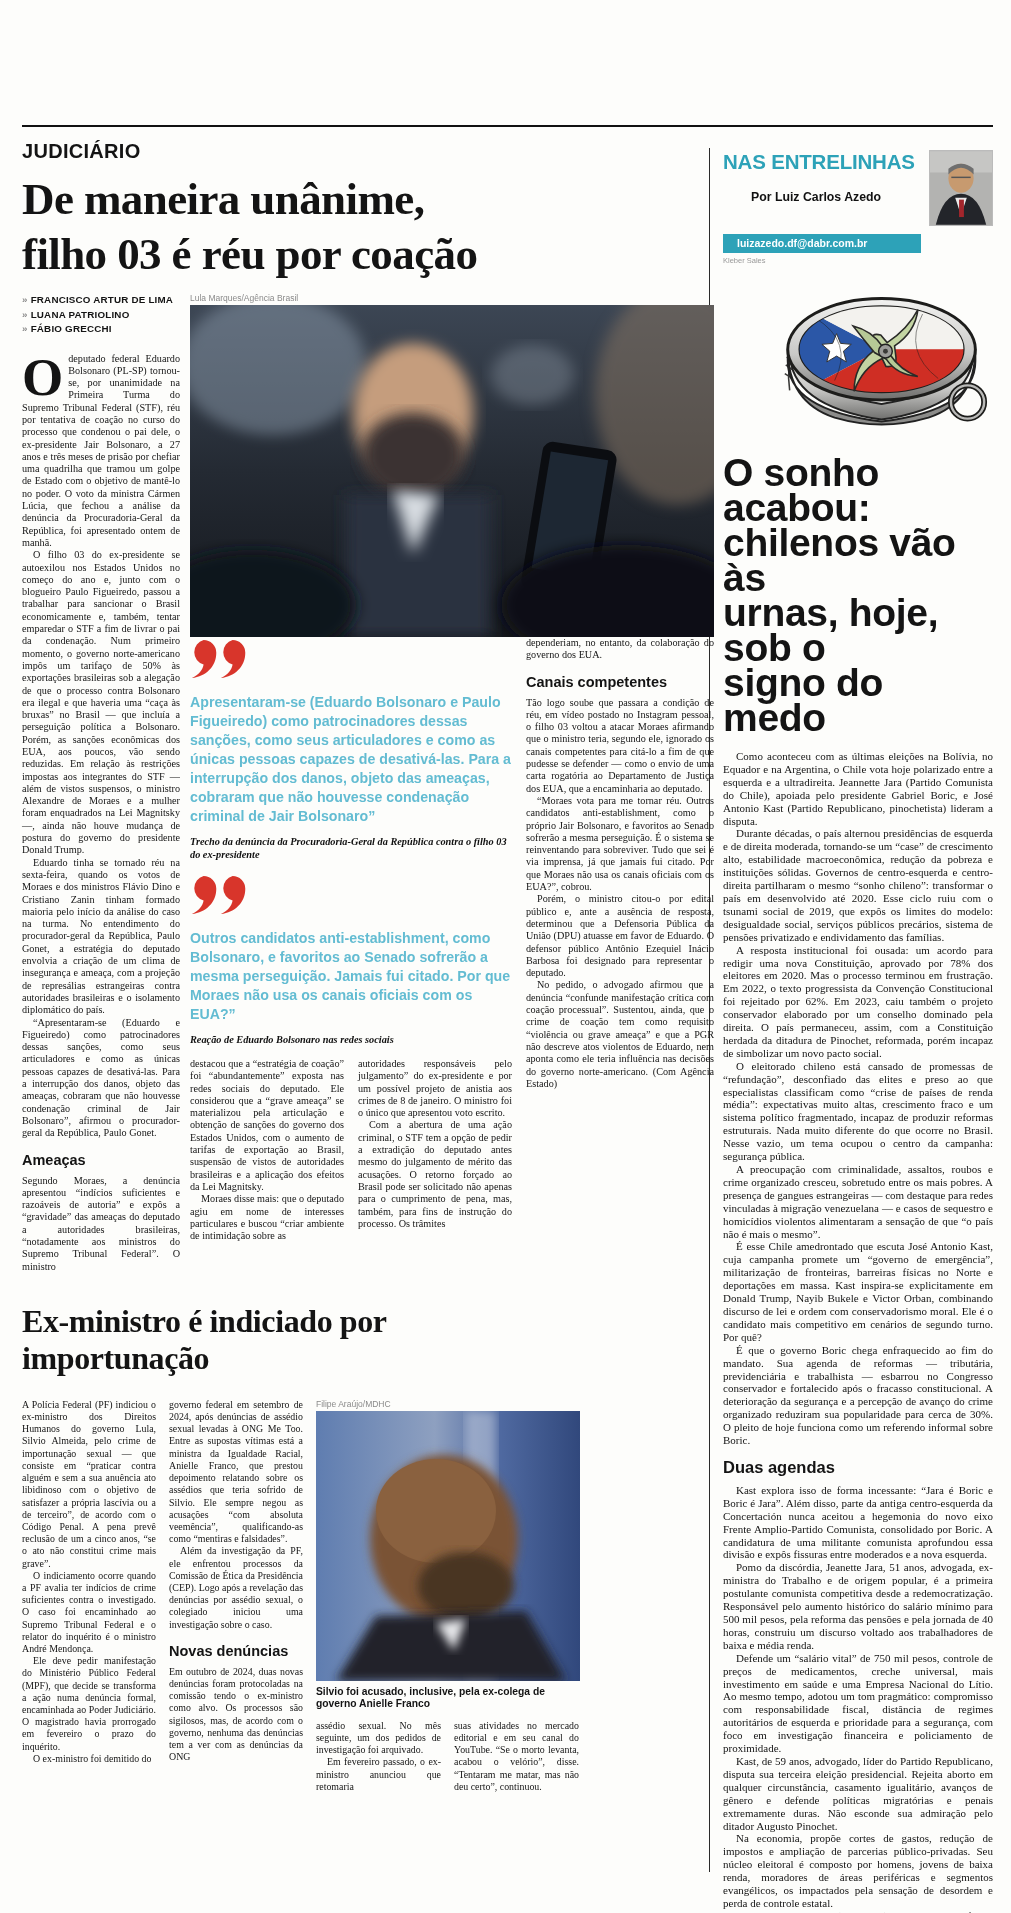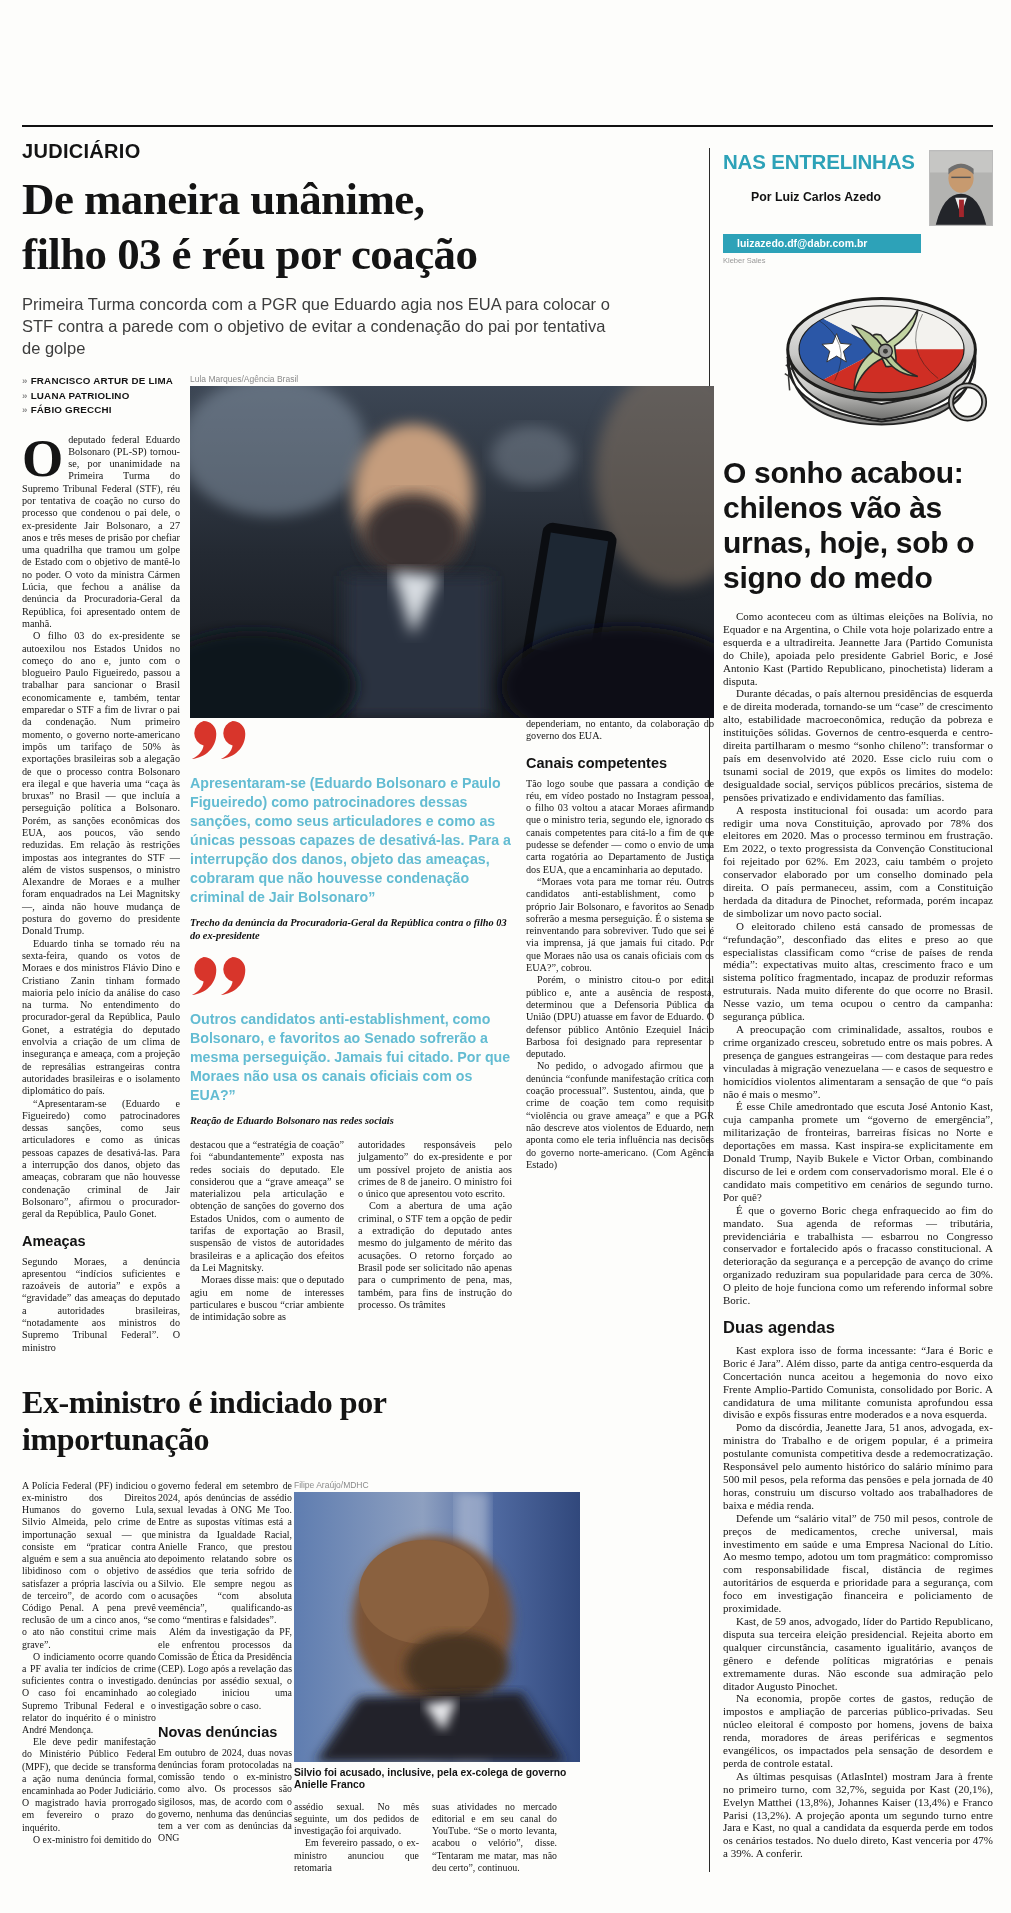--- a/index.html
+++ b/index.html
@@ -41,57 +41,56 @@
   .quote-icon { width:58px; height:40px; margin:2px 0 10px; }
   .qtext { font-family:"Liberation Sans", sans-serif; font-weight:bold; font-size:14.2px; line-height:19px; color:#63bcd2; }
   .qattr { font-size:10.3px; line-height:13px; font-weight:bold; font-style:italic; color:#111; margin:9px 0 12px; }
   .cd-row { display:flex; gap:14px; margin-top:12px; }
   .cdcol { width:154px; flex:none; }
   .cole { flex:1; min-width:0; }
 
   
   .bottom-article { width:558px; margin-top:30px; }
   h2.bheadline { font-size:32px; font-weight:bold; letter-spacing:-.4px; margin-bottom:22px; }
-  .brow { display:flex; gap:2px; align-items:flex-start; }
+  .brow { display:flex; gap:13px; align-items:flex-start; }
   .bcol { width:134px; flex:none; }
   .bcol .bodytext { font-size:9.9px; line-height:12.2px; }
   .bright { flex:1; min-width:0; }
   .photo-sm { width:100%; height:270px; background:#345; }
   .bcaption { font-family:"Liberation Sans", sans-serif; font-weight:bold; font-size:10.3px; line-height:12.5px; margin:5px 0 9px; }
   .brow2 { display:flex; gap:13px; }
   .bcol2 { width:125px; flex:none; }
   .bcol2 .bodytext { font-size:9.9px; line-height:12.2px; }
 
   
   .sidebar { position:absolute; left:723px; top:150px; width:270px; }
   .sb-head { display:flex; justify-content:space-between; align-items:flex-start; }
   .sb-title { font-family:"Liberation Sans", sans-serif; font-weight:800; font-size:20.5px; letter-spacing:-.2px; color:#2da2b8; }
   .sb-by { font-family:"Liberation Sans", sans-serif; font-weight:bold; font-size:12.3px; margin-top:16px; color:#111;padding-left:28px; }
   .sb-photo { width:64px; height:76px; flex:none; border:1px solid #bbb; background:#b5b5b5; }
   .sb-email { margin-top:8px; width:198px; background:#2da2b8; color:#fff; font-family:"Liberation Sans", sans-serif; font-weight:bold; font-size:10.5px; padding:3px 14px 4px; }
   .sb-credit { font-family:"Liberation Sans", sans-serif; font-size:7.5px; color:#999; margin:3px 0 8px; }
   .sb-illo { width:215px; height:172px; margin:2px 2px 10px auto; }
   .sb-illo svg { width:100%; height:100%; display:block; }
-  .sb-headline { font-family:"Liberation Sans", sans-serif; font-weight:bold; font-size:30px; line-height:35px; letter-spacing:-.3px; white-space:pre-line; margin:4px 0 15px; }
+  .sb-headline { font-family:"Liberation Sans", sans-serif; font-weight:bold; font-size:39px; line-height:35px; letter-spacing:-.3px; white-space:pre-line; margin:4px 0 15px; }
   .sb-body p { font-size:11px; line-height:12.9px; text-align:justify; text-indent:13px; }
   .sb-sub { font-family:"Liberation Sans", sans-serif; font-weight:800; font-size:16.5px; margin:11px 0 7px; }
 </style>
 </head>
 <body>
 
 <div class="page">
 
   <div class="masthead-rule"></div>
   <div class="vrule"></div>
 
   <main class="left-block">
     <div class="kicker">JUDICIÁRIO</div>
     <h1 class="headline">De maneira unânime,
 filho 03 é réu por coação</h1>
-    <p class="deck">Primeira Turma concorda com a PGR que Eduardo agia nos EUA para colocar o STF contra a parede com o objetivo de evitar a condenação do pai por tentativa de golpe</p>
 
     <div class="main-row">
 
       <div class="col1">
         <ul class="bylines">
           <li><span class="arr">»</span><span>FRANCISCO ARTUR DE LIMA</span></li>
           <li><span class="arr">»</span><span>LUANA PATRIOLINO</span></li>
           <li><span class="arr">»</span><span>FÁBIO GRECCHI</span></li>
         </ul>
         <p class="bodytext first"><span class="dropcap">O</span><span>deputado federal Eduardo Bolsonaro (PL-SP) tornou-se, por unanimidade na Primeira Turma do Supremo Tribunal Federal (STF), réu por tentativa de coação no curso do processo que condenou o pai dele, o ex-presidente Jair Bolsonaro, a 27 anos e três meses de prisão por chefiar uma quadrilha que tramou um golpe de Estado com o objetivo de mantê-lo no poder. O voto da ministra Cármen Lúcia, que fechou a análise da denúncia da Procuradoria-Geral da República, foi apresentado ontem de manhã.</span></p>

